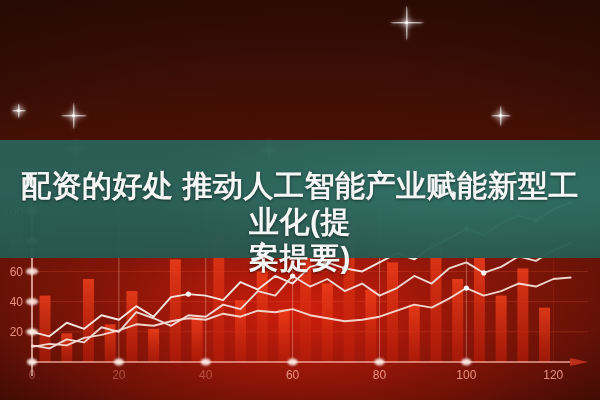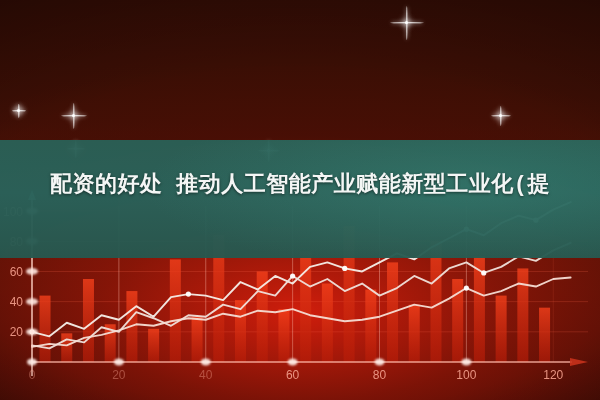--- a/index.html
+++ b/index.html
@@ -36,24 +36,23 @@
   .star b{width:1.3px;height:var(--w);box-shadow:0 0 4px #fff;}
   .star em{position:absolute;left:50%;top:50%;width:3px;height:3px;margin:-1.5px 0 0 -1.5px;
     background:#fff;border-radius:50%;box-shadow:0 0 6px 2px rgba(255,255,255,.85);}
 
   
   #chart{position:absolute;left:0;top:190px;width:600px;height:210px;}
   .chart-svg{position:absolute;inset:0;}
 
   
   .title{position:absolute;left:0;right:0;top:168px;text-align:center;
-    color:#f4f6f5;font-size:22px;line-height:36px;font-weight:700;
+    color:#f4f6f5;font-size:30px;line-height:36px;font-weight:700;
     letter-spacing:0.5px;text-shadow:0 1px 3px rgba(0,0,0,0.55);
     padding:0 8px;
-    font-family:Liberation Mono, monospace;
   }
   .title .l2{display:block;}
 </style>
 </head>
 <body>
 
 <div id="stage">
 
   <div class="bg-base"></div>
   <div class="bg-vignette"></div>
@@ -202,20 +201,21 @@
           <text x="292.625" y="189" text-anchor="middle" font-family="&quot;Liberation Sans&quot;, sans-serif" font-size="12" fill="#f4a08e" opacity="0.9">60</text>
           <text x="379.5" y="189" text-anchor="middle" font-family="&quot;Liberation Sans&quot;, sans-serif" font-size="12" fill="#f4a08e" opacity="0.9">80</text>
           <text x="466.375" y="189" text-anchor="middle" font-family="&quot;Liberation Sans&quot;, sans-serif" font-size="12" fill="#f4a08e" opacity="0.9">100</text>
           <text x="553.25" y="189" text-anchor="middle" font-family="&quot;Liberation Sans&quot;, sans-serif" font-size="12" fill="#f4a08e" opacity="0.9">120</text>
         </g>
       </svg>
   </div>
 
   <div class="title" style="z-index: 5;">
     <span>配资的好处 推动人工智能产业赋能新型工业化(提</span>
+    <span class="l2">案提要)</span>
   </div>
 
 <div id="chart-overlay" style="z-index: 4; position: absolute; left: 0px; top: 190px; clip-path: inset(0px 0px 142px); opacity: 0.85; filter: saturate(0.25) brightness(1.25) hue-rotate(120deg); pointer-events: none;">
     <svg class="chart-svg" id="chart-svg" viewBox="0 0 600 210" preserveAspectRatio="none">
         <defs>
           <linearGradient id="barGrad" x1="0" y1="0" x2="0" y2="1">
             <stop offset="0%" stop-color="#f4401b" stop-opacity="0.95"></stop>
             <stop offset="100%" stop-color="#b81c08" stop-opacity="0.75"></stop>
           </linearGradient>
           <filter id="soft" x="-40%" y="-40%" width="180%" height="180%">

